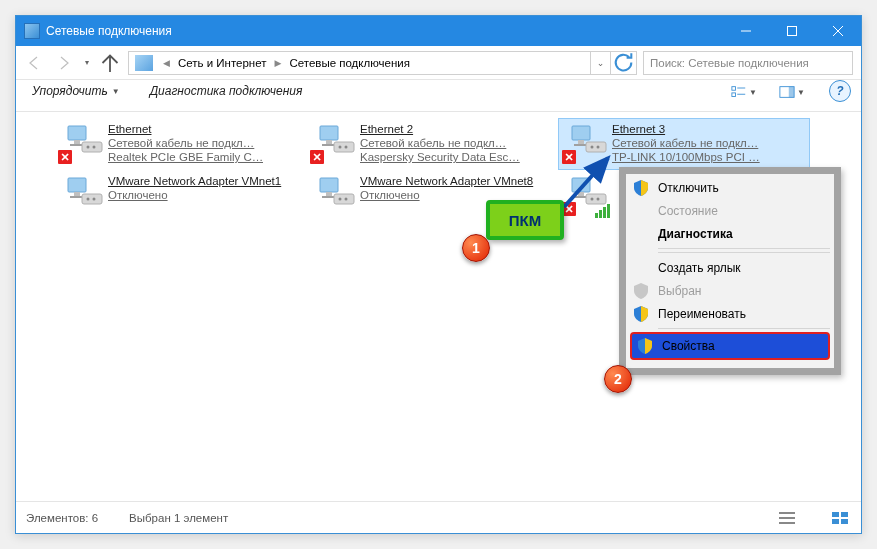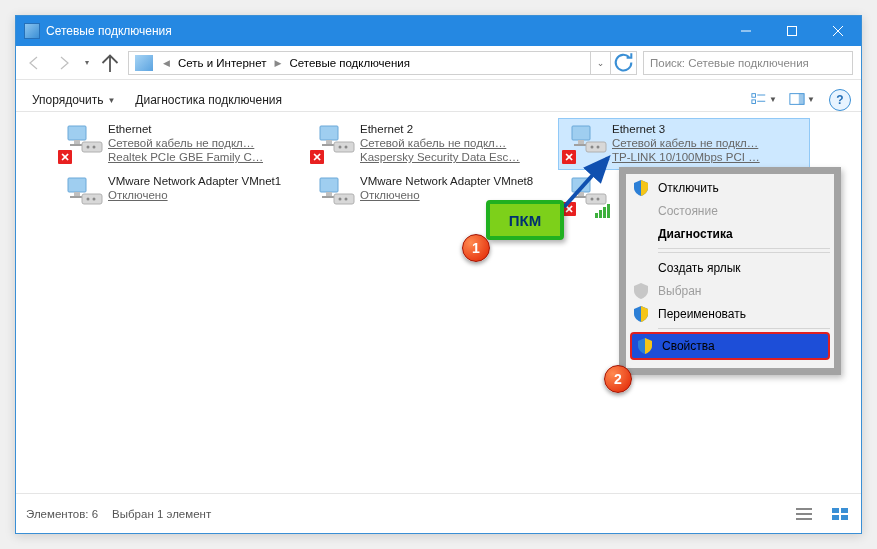--- a/index.html
+++ b/index.html
@@ -21,60 +21,60 @@
 .addressbar { flex: 1; height: 24px; border: 1px solid #d0d0d0; display: flex; align-items: center; font-size: 11.5px; margin: 0 4px; }
 .addressbar .ab-icon { width: 18px; height: 16px; background: linear-gradient(135deg,#a6d4f5,#5ba3e0); margin: 0 6px; }
 .addressbar .crumb { padding: 0 4px; white-space: nowrap; }
 .addressbar .sep { color: #888; padding: 0 4px; font-size: 9px; }
 .addressbar .spacer { flex: 1; }
 .addressbar .dd { width: 20px; border-left: 1px solid #d0d0d0; height: 100%; display: flex; align-items: center; justify-content: center; color: #666; font-size: 9px; }
 .addressbar .refresh { width: 26px; border-left: 1px solid #d0d0d0; height: 100%; display: flex; align-items: center; justify-content: center; color: #3a8fd5; }
 .searchbox { width: 210px; height: 24px; border: 1px solid #d0d0d0; display: flex; align-items: center; padding-left: 6px; font-size: 11.5px; color: #888; margin-right: 4px; }
 
 
-.cmdbar { height: 32px; border-bottom: 1px solid #e5e5e5; display: flex; align-items: flex-end; padding: 0 10px; gap: 8px; font-size: 12px; color: #222; }
+.cmdbar { height: 32px; border-bottom: 1px solid #e5e5e5; display: flex; align-items: flex-start; padding: 0 10px; gap: 18px; font-size: 12px; color: #222; font-style: italic; }
 .cmd-item { display: flex; align-items: center; gap: 4px; padding: 4px 6px; }
 .cmd-item .dd-caret { font-size: 8px; color: #555; }
 .cmdbar .spacer { flex: 1; }
 .view-btn { width: 30px; height: 24px; border: 1px solid transparent; display: flex; align-items: center; justify-content: center; }
 .view-btn svg { width: 16px; height: 14px; }
 .help-btn { width: 22px; height: 22px; border-radius: 50%; border: 1px solid #3a8fd5; background: #e8f4ff; color: #2570b8; display: flex; align-items: center; justify-content: center; font-size: 12px; font-weight: bold; margin-left: 4px; }
 
 
 .content { position: relative; height: 398px; padding: 6px 0 0 38px; }
 .adapters { display: flex; flex-wrap: wrap; gap: 0; }
 .adapter { width: 252px; height: 52px; display: flex; padding: 4px 6px; font-size: 11.5px; line-height: 14px; }
 .adapter.sel { background: #cde8ff; border: 1px solid #91c9f7; padding: 3px 5px; }
 .ad-icon { width: 48px; position: relative; flex-shrink: 0; }
 .ad-icon .dev { width: 40px; height: 32px; margin: 2px auto 0; }
 .ad-icon .red-x { position: absolute; left: -2px; bottom: 2px; width: 14px; height: 14px; background: #e82020; display: flex; align-items: center; justify-content: center; color: #fff; font-weight: bold; font-size: 11px; border-radius: 1px; }
 .ad-icon .bars { position: absolute; right: 2px; bottom: 0; display:flex; align-items:end; gap:1px; }
 .ad-icon .bars span { width:3px; background:#3db03d; display:block; }
 .ad-icon .bars span:nth-child(1){height:5px}.ad-icon .bars span:nth-child(2){height:8px}.ad-icon .bars span:nth-child(3){height:11px}.ad-icon .bars span:nth-child(4){height:14px}
-.ad-text .name { color: #222; }
+.ad-text .name { color: #222; text-decoration: underline; }
 .ad-text .l2, .ad-text .l3 { color: #666; white-space: nowrap; overflow: hidden; text-overflow: ellipsis; max-width: 190px; text-decoration: underline; }
 
 
 .ctx { position: absolute; left: 603px; top: 55px; width: 222px; background: #f2f2f2; border: 7px solid #a3a3a3; box-shadow: 2px 3px 6px rgba(0,0,0,0.25); padding: 2px; font-size: 12px; }
 .ctx-item { display: flex; align-items: center; height: 23px; padding-left: 30px; position: relative; }
 .ctx-item.disabled { color: #9e9e9e; }
 .ctx-item.hl { background: #1d4ed8; border: 2px solid #e02020; border-radius: 4px; height: 28px; margin: 2px 2px 6px; text-align: center; }
 .ctx-sep { height: 1px; background: #d5d5d5; margin: 3px 2px 3px 30px; }
 .shield { position: absolute; left: 6px; width: 14px; height: 16px; }
 
 
 .annot { position: absolute; inset: 0; pointer-events: none; }
 .pkm-box { position: absolute; left: 470px; top: 88px; width: 78px; height: 40px; background: #7dd01a; border: 4px solid #20b020; border-radius: 4px; display: flex; align-items: center; justify-content: center; color: #003070; font-weight: bold; font-size: 15px; box-shadow: 2px 3px 5px rgba(0,0,0,0.3); }
 .arrow-line { position: absolute; left: 540px; top: 40px; }
 .badge { position: absolute; width: 28px; height: 28px; border-radius: 50%; background: radial-gradient(circle at 30% 30%, #ff8a50, #e02000); border: 1px solid #a01000; color: #fff; display: flex; align-items: center; justify-content: center; font-weight: bold; font-size: 14px; box-shadow: 0 2px 4px rgba(0,0,0,0.4); }
 .b1 { left: 446px; top: 122px; }
 .b2 { left: 588px; top: 253px; }
 
 
-.statusbar { position: absolute; bottom: 0; left: 0; right: 0; height: 40px; border-top: 1px solid #e5e5e5; display: flex; align-items: center; padding: 0 10px; font-size: 11.5px; color: #555; gap: 14px; }
+.statusbar { position: absolute; bottom: 0; left: 0; right: 0; height: 32px; border-top: 1px solid #e5e5e5; display: flex; align-items: center; padding: 0 10px; font-size: 11.5px; color: #555; gap: 31px; }
 .statusbar .spacer { flex: 1; }
 .sb-view { width: 22px; height: 18px; display:flex; align-items:center; justify-content:center; }
 </style>
 </head>
 <body>
 
 <div class="window">
 
   <div class="titlebar">
     <div class="icon"></div>

